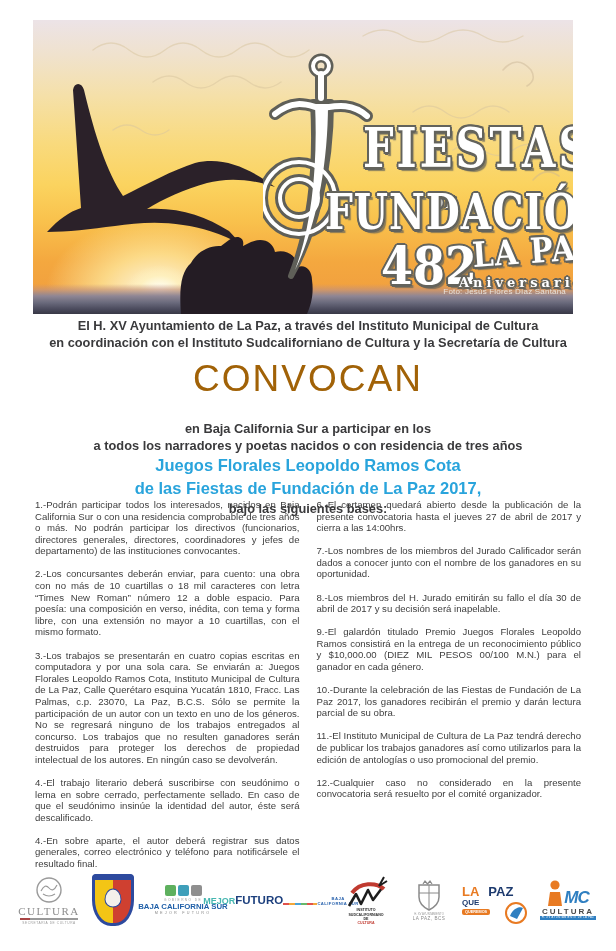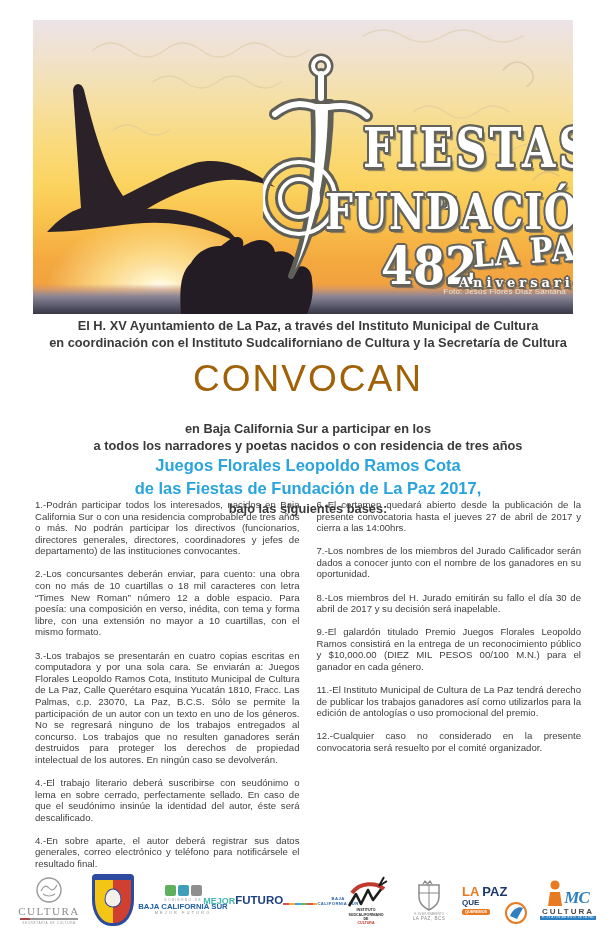--- a/index.html
+++ b/index.html
@@ -81,30 +81,30 @@
   
   .fl-isc{width:64px;}
   .isc-text{font-size:3.6px;line-height:1.2;color:#2a2a2a;font-weight:bold;}
   .isc-red{color:#c03a30;}
   
   .fl-ayto{width:50px;}
   .ayto-top{font-size:2.8px;color:#9a9a9a;margin-top:1px;}
   .ayto-title{font-size:4.6px;color:#8a8a8a;letter-spacing:.5px;}
   
   .fl-lpqq{width:66px;align-items:flex-start;padding-left:2px;}
-  .lp-row1{display:flex;gap:3px;align-items:baseline;text-align:center;}
+  .lp-row1{display:flex;gap:9px;align-items:baseline;text-align:center;}
   .lp-la{font-size:13px;font-weight:800;color:#e87a22;line-height:1;}
   .lp-paz{font-size:13px;font-weight:800;color:#1c3a6e;line-height:1;}
   .lp-que{font-size:8px;font-weight:800;color:#1c3a6e;line-height:1.15;}
   .lp-queremos{font-size:3.8px;font-weight:bold;color:#fff;background:#e87a22;border-radius:2px;padding:1px 3px;margin-top:1px;}
   .lp-wave{position:absolute;right:0;top:16px;}
   
   .fl-imc{width:68px;}
   .imc-row{display:flex;align-items:flex-end;gap:1px;}
-  .mc{font-family:Liberation Serif, serif;font-style:italic;font-weight:800;font-size:17px;color:#2f7fc1;letter-spacing:-1px;line-height:1;}
+  .mc{font-family:Liberation Sans, sans-serif;font-style:italic;font-weight:800;font-size:17px;color:#2f7fc1;letter-spacing:-1px;line-height:1;}
   .imc-title{font-size:8px;font-weight:800;color:#4a4a4a;letter-spacing:2px;margin-top:1px;}
   .imc-bar{width:56px;height:4px;background:#2f7fc1;color:#fff;font-size:2.6px;line-height:4px;letter-spacing:.4px;}
 </style>
 </head>
 <body>
 
 <div class="poster">
 
   <div class="hero">
     <svg class="handwriting" width="540" height="180" viewBox="0 0 540 180">
@@ -175,20 +175,21 @@
       <p class="base">2.-Los concursantes deberán enviar, para cuento: una obra con no más de 10 cuartillas o 18 mil caracteres con letra “Times New Roman” número 12 a doble espacio. Para poesía: una composición en verso, inédita, con tema y forma libre, con una extensión no mayor a 10 cuartillas, con el mismo formato.</p>
       <p class="base">3.-Los trabajos se presentarán en cuatro copias escritas en computadora y por una sola cara. Se enviarán a: Juegos Florales Leopoldo Ramos Cota, Instituto Municipal de Cultura de La Paz, Calle Querétaro esquina Yucatán 1810, Fracc. Las Palmas, c.p. 23070, La Paz, B.C.S. Sólo se permite la participación de un autor con un texto en uno de los géneros. No se regresará ninguno de los trabajos entregados al concurso. Los trabajos que no resulten ganadores serán destruidos para proteger los derechos de propiedad intelectual de los autores. En ningún caso se devolverán.</p>
       <p class="base">4.-El trabajo literario deberá suscribirse con seudónimo o lema en sobre cerrado, perfectamente sellado. En caso de que el seudónimo insinúe la identidad del autor, éste será descalificado.</p>
       <p class="base">4.-En sobre aparte, el autor deberá registrar sus datos generales, correo electrónico y teléfono para notificársele el resultado final.</p>
     </div>
     <div class="col">
       <p class="base">6.-El certamen quedará abierto desde la publicación de la presente convocatoria hasta el jueves 27 de abril de 2017 y cierra a las 14:00hrs.</p>
       <p class="base">7.-Los nombres de los miembros del Jurado Calificador serán dados a conocer junto con el nombre de los ganadores en su oportunidad.</p>
       <p class="base">8.-Los miembros del H. Jurado emitirán su fallo el día 30 de abril de 2017 y su decisión será inapelable.</p>
       <p class="base">9.-El galardón titulado Premio Juegos Florales Leopoldo Ramos consistirá en la entrega de un reconocimiento público y $10,000.00 (DIEZ MIL PESOS 00/100 M.N.) para el ganador en cada género.</p>
+      <p class="base">10.-Durante la celebración de las Fiestas de Fundación de La Paz 2017, los ganadores recibirán el premio y darán lectura parcial de su obra.</p>
       <p class="base">11.-El Instituto Municipal de Cultura de La Paz tendrá derecho de publicar los trabajos ganadores así como utilizarlos para la edición de antologías o uso promocional del premio.</p>
       <p class="base">12.-Cualquier caso no considerado en la presente convocatoria será resuelto por el comité organizador.</p>
     </div>
   </div>
 
   <div class="footer">
 
     <div class="fl fl-sec">
       <svg width="30" height="30" viewBox="0 0 30 30">
         <circle cx="15" cy="15" r="12" fill="none" stroke="#9a9a9a" stroke-width="1.4"></circle>

